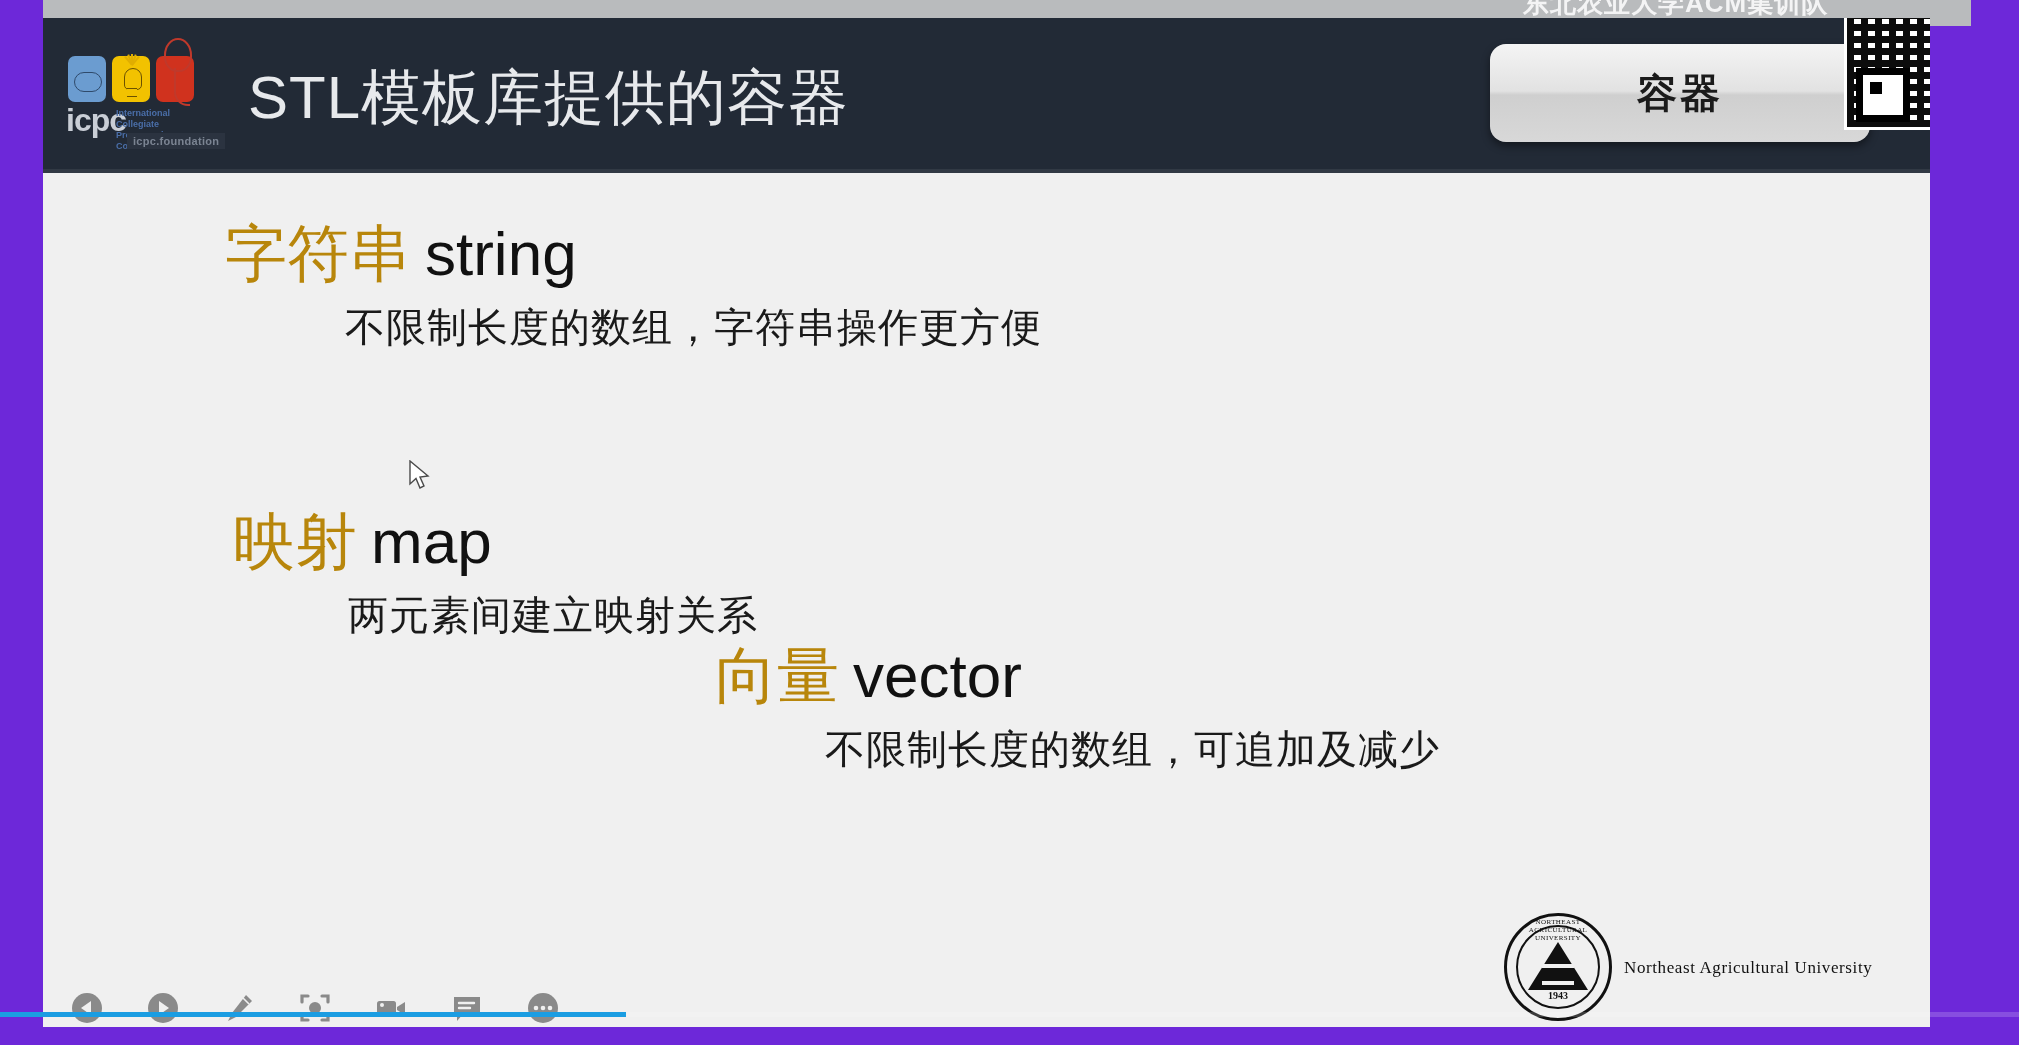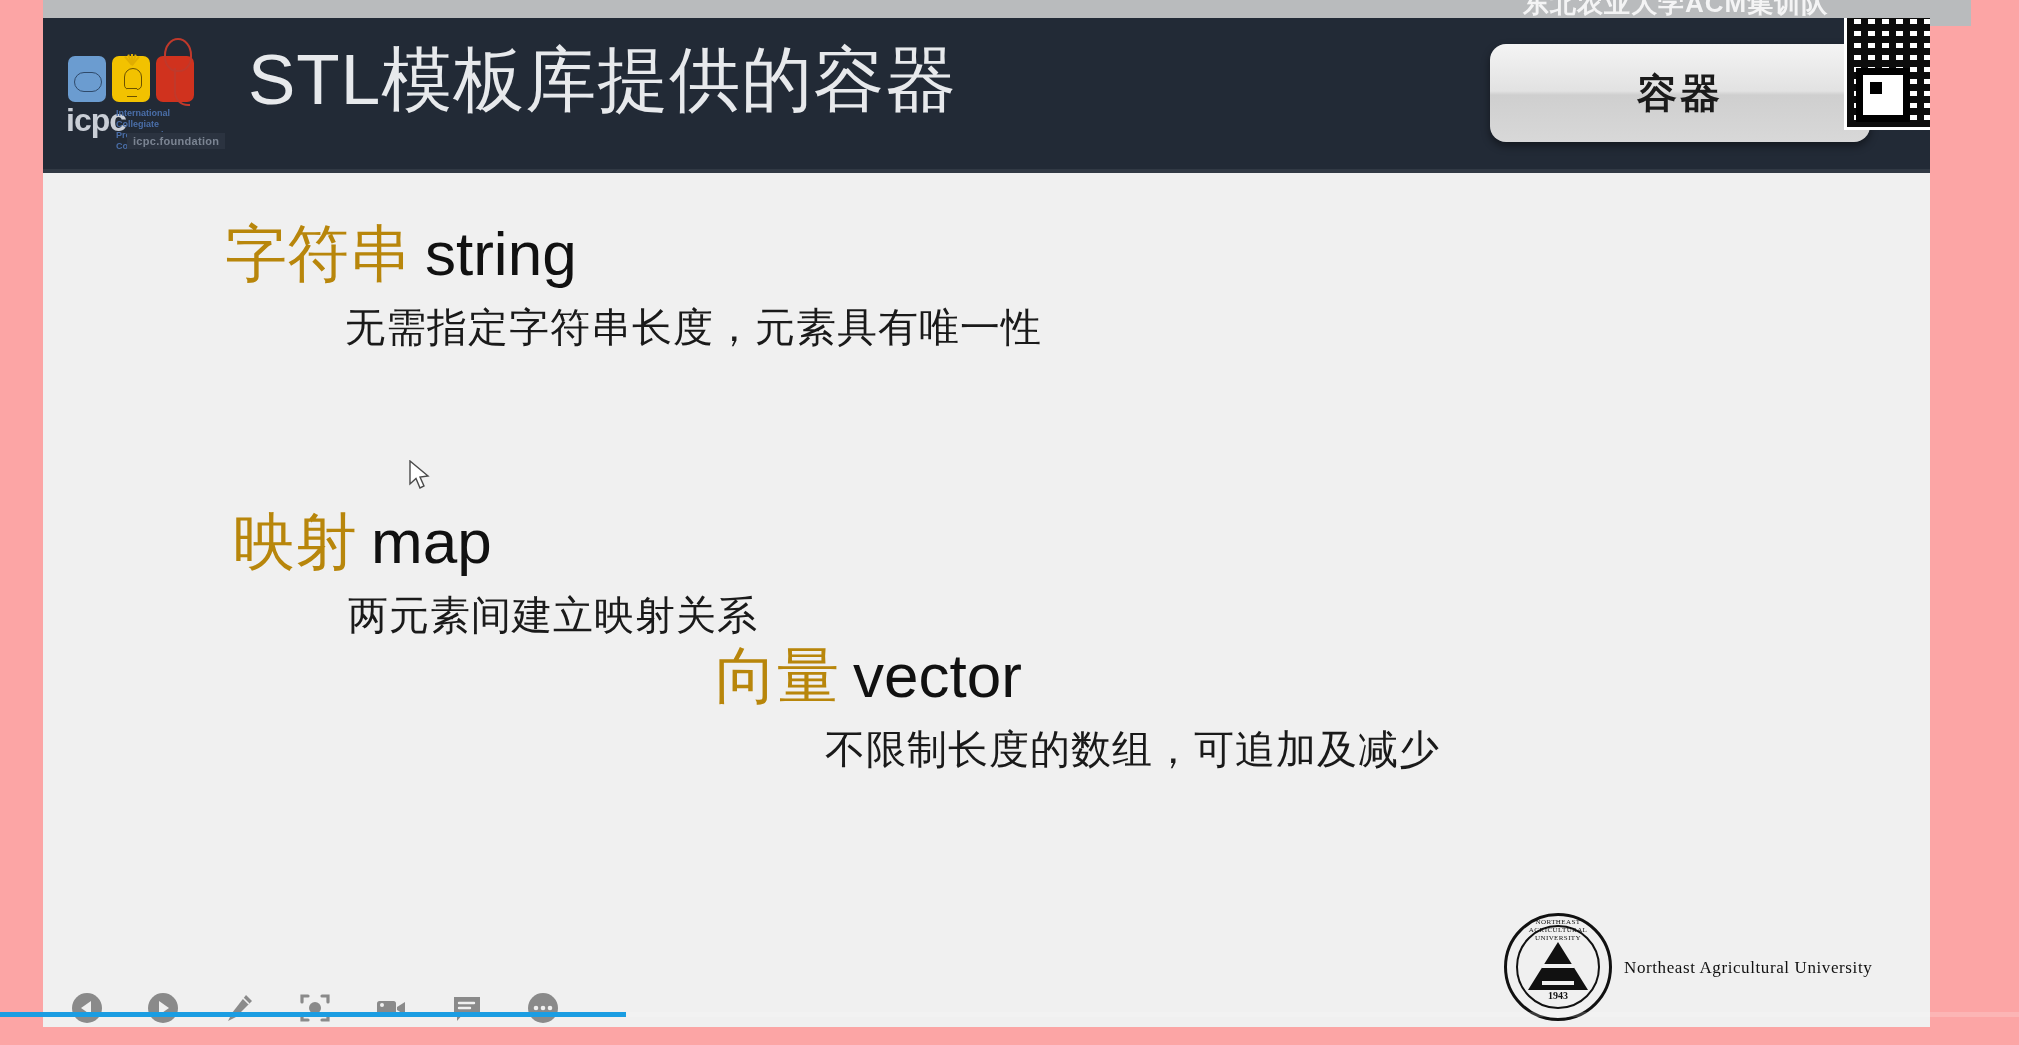--- a/index.html
+++ b/index.html
@@ -12,21 +12,21 @@
     height: 1045px;
     overflow: hidden;
     font-family: "Liberation Sans", "DejaVu Sans", sans-serif;
   }
 
   
   #stage {
     position: relative;
     width: 2019px;
     height: 1045px;
-    background: #fca5a5;
+    background: #6d28d9;
   }
 
   
   .top-strip {
     position: absolute;
     left: 43px;
     top: 0;
     width: 1928px;
     height: 26px;
     background: #b9bbbd;
@@ -174,22 +174,22 @@
     font-weight: 700;
     color: #7b8492;
     letter-spacing: .3px;
     filter: blur(.3px);
     margin-left: 47px;
   }
 
   .slide-title {
     position: absolute;
     left: 205px;
-    top: 15px;
-    font-size: 71px;
+    top: 40px;
+    font-size: 60px;
     color: #e7e9ec;
     font-weight: 400;
     letter-spacing: 1px;
     white-space: nowrap;
   }
 
   
   .header-chip {
     position: absolute;
     right: 60px;
@@ -460,21 +460,21 @@
         <div class="qr-eye"></div>
       </div>
     </div>
 
     <div class="slide-body">
 
       <div class="entry e-string">
         <div class="entry-head">
           <span class="cn">字符串</span><span class="en">string</span>
         </div>
-        <div class="entry-desc">无需指定字符串长度，元素具有唯一性</div>
+        <div class="entry-desc">不限制长度的数组，字符串操作更方便</div>
       </div>
 
 
       <div class="entry e-vector">
         <div class="entry-head">
           <span class="cn">向量</span><span class="en">vector</span>
         </div>
         <div class="entry-desc">不限制长度的数组，可追加及减少</div>
       </div>
 

